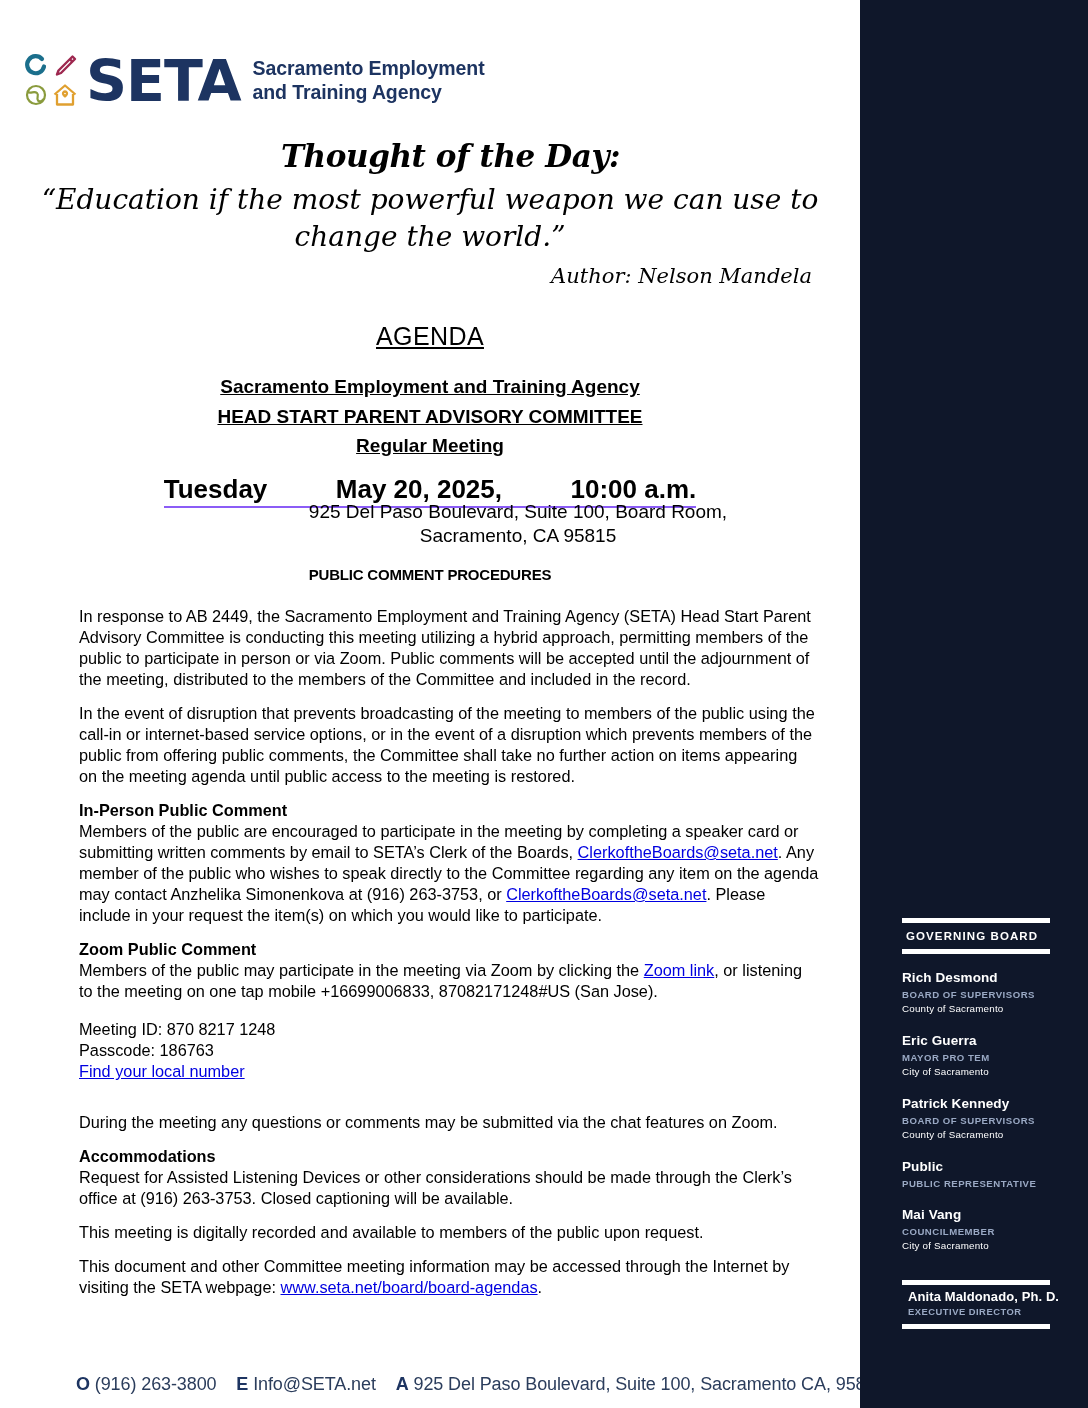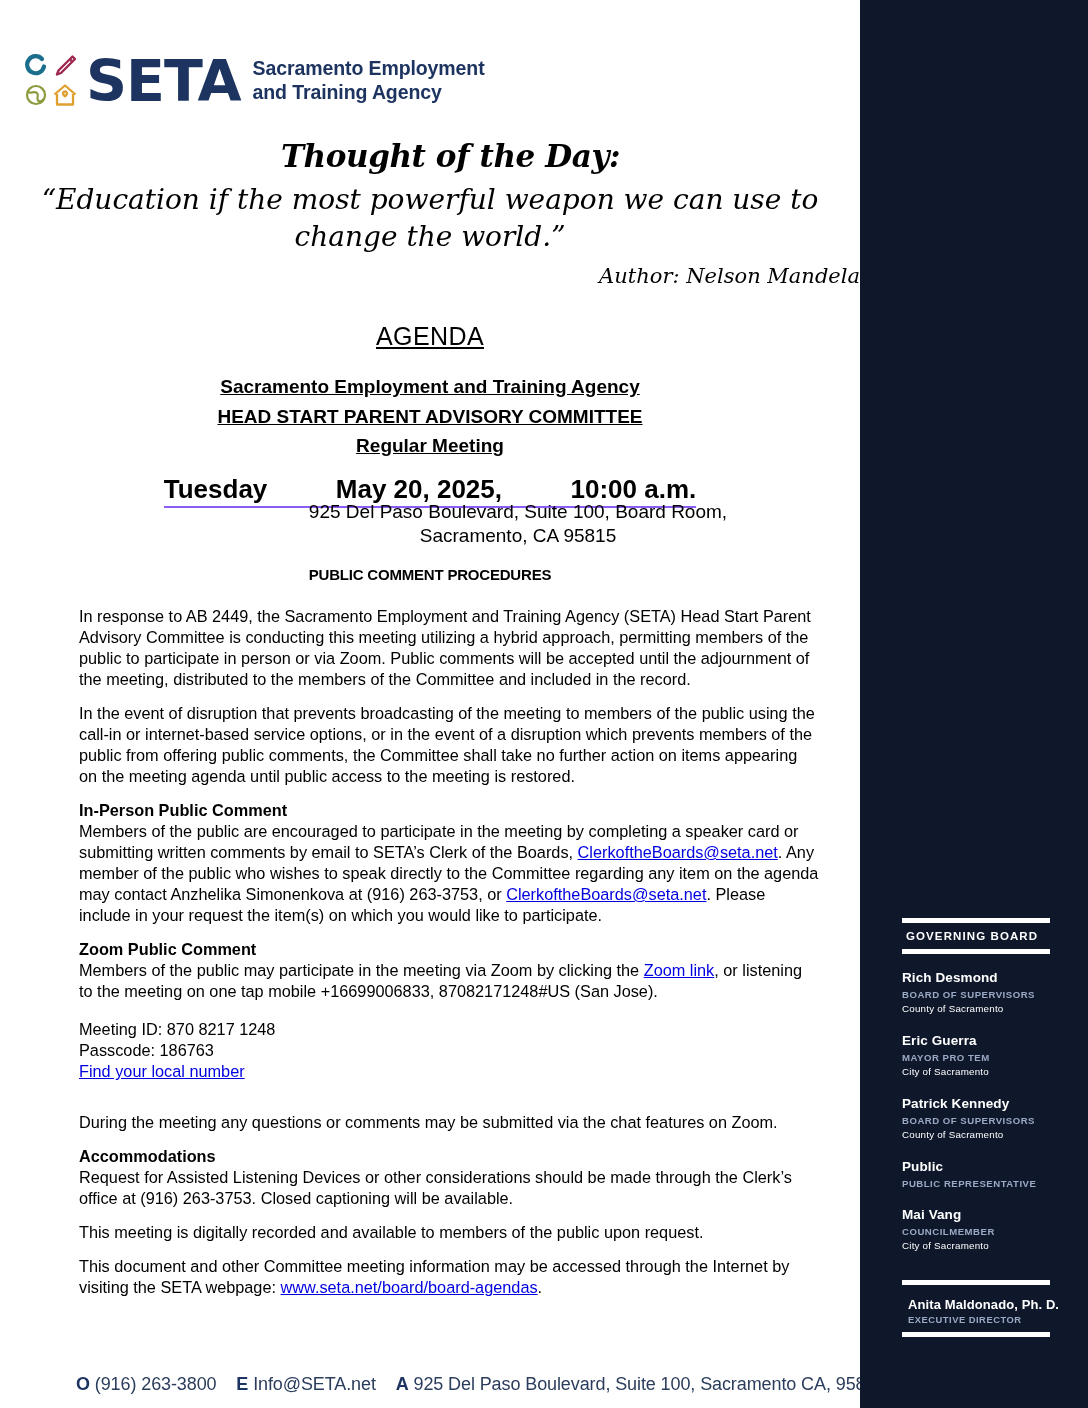--- a/index.html
+++ b/index.html
@@ -69,21 +69,21 @@
     letter-spacing: 0.2px;
   }
   .director-block {
     margin-top: 26px;
   }
   .director-block .board-rule { width: 148px; }
   .director-name {
     color: #ffffff;
     font-weight: bold;
     font-size: 13px;
-    padding: 12px 0 2px 6px;
+    padding: 4px 0 2px 6px;
     letter-spacing: 0.1px;
   }
   .director-title {
     color: #9aa9c4;
     font-size: 9.4px;
     font-weight: bold;
     letter-spacing: 0.5px;
     padding: 0 0 7px 6px;
   }
 
@@ -151,20 +151,21 @@
     font-size: 28px;
     font-style: italic;
     line-height: 1.32;
     margin-top: 8px;
     padding: 0 30px;
   }
   #thought-author {
     font-size: 21px;
     font-style: italic;
     text-align: right;
+    padding-right: 48px;
     margin-top: 8px;
   }
 
   
   #agenda-heading {
     position: absolute;
     top: 322px;
     left: 0;
     width: 860px;
     text-align: center;

